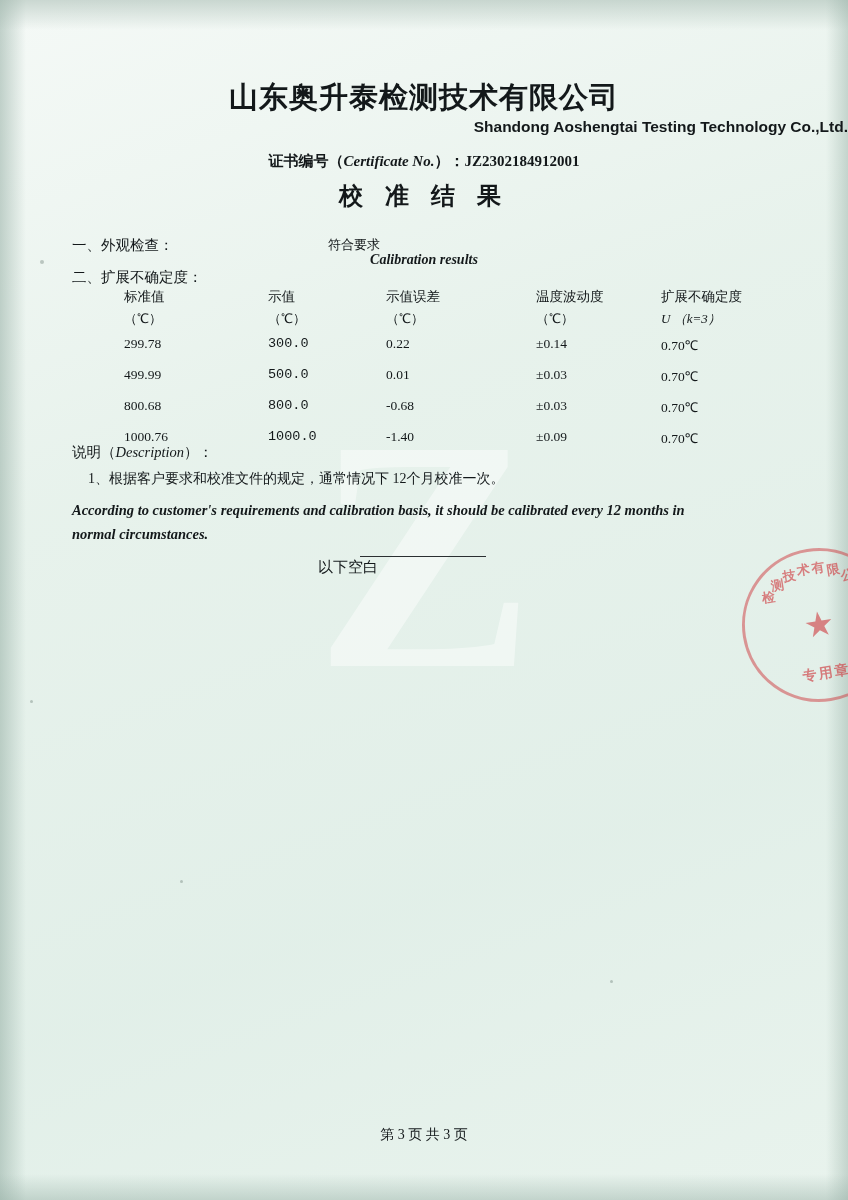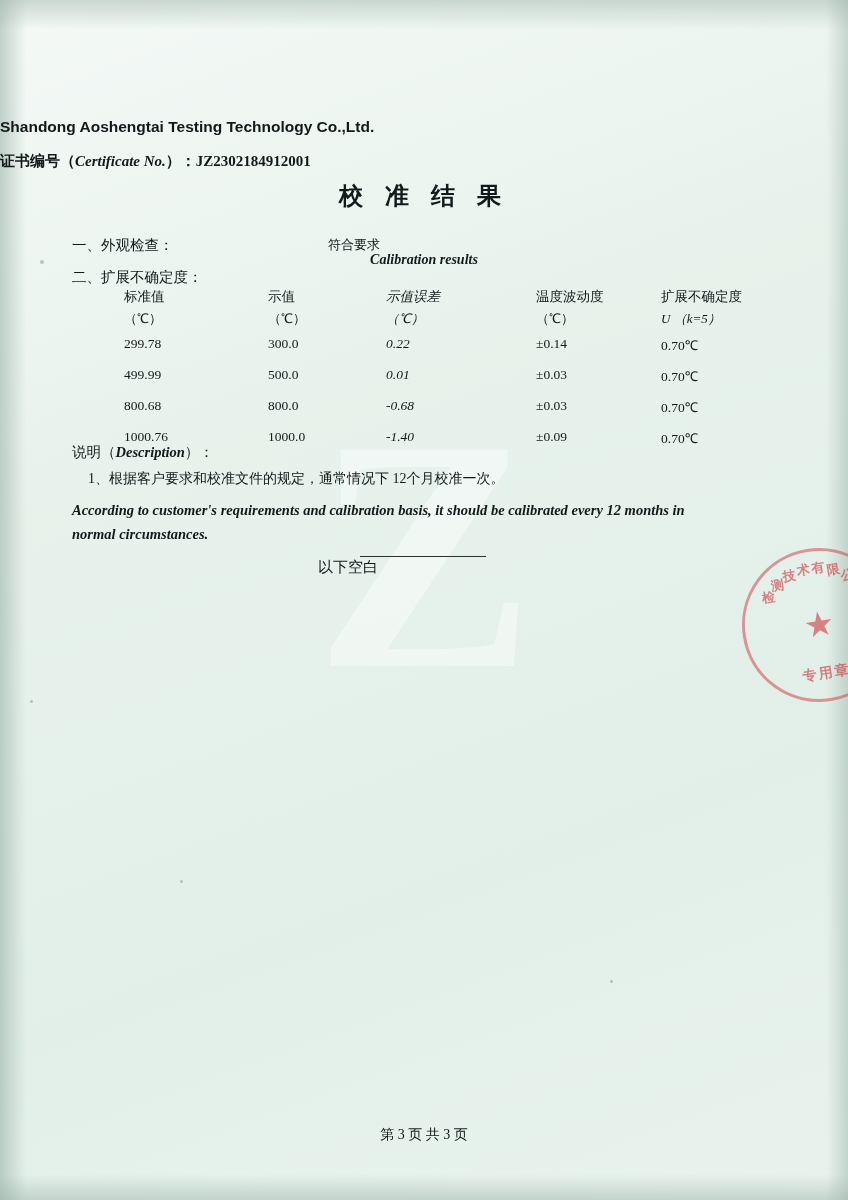--- a/index.html
+++ b/index.html
@@ -72,31 +72,31 @@
     font-family: "Liberation Serif", serif;
     font-weight: bold;
     font-size: 29px;
     letter-spacing: 1px;
     color: #13181a;
   }
   .title-en {
     position: absolute;
     top: 118px;
     width: 848px;
-    text-align: left;
+    text-align: right;
     font-family: "Liberation Sans", sans-serif;
     font-weight: bold;
     font-size: 15.5px;
     color: #13181a;
   }
   .cert-line {
     position: absolute;
     top: 152px;
     width: 848px;
-    text-align: left;
+    text-align: center;
     font-size: 15px;
     color: #13181a;
   }
   .cert-line .it {
     font-style: italic;
     font-weight: bold;
   }
   .cert-line .label-cn {
     font-weight: bold;
   }
@@ -166,43 +166,43 @@
   table.cal thead th {
     height: 22px;
   }
   table.cal .hdr-row2 td {
     height: 26px;
   }
   table.cal tbody td {
     height: 31px;
   }
   .col1 { width: 150px; }
-  .col2 { width: 120px; }
+  .col2 { width: 120px; font-family: Liberation Mono, monospace; }
   .col3 { width: 140px; }
   .col4 { width: 155px; }
   .col5 { width: auto; }
   .c1-in { padding-left: 28px; }
   .c2-in { padding-left: 22px; }
-  .c3-in { padding-left: 20px; font-style: italic; }
+  .c3-in { padding-left: 20px; }
   .c4-in { padding-left: 30px; }
   .c5-in { padding-left: 0px; }
   .hdr-unit {
     font-size: 13px;
   }
   .ital { font-style: italic; }
   .desc-head {
     position: absolute;
     left: 72px;
     top: 443px;
     font-size: 14.5px;
     color: #13181a;
   }
   .desc-head .en {
     font-style: italic;
-    font-weight: bold;
+    font-weight: normal;
   }
   .desc-item {
     position: absolute;
     left: 88px;
     top: 470px;
     font-size: 14px;
     color: #13181a;
   }
   .desc-en {
     position: absolute;
@@ -315,20 +315,21 @@
   <div class="edge-right"></div>
   <div class="edge-bottom"></div>
 
   <div class="speck" style="left:40px; top:260px; width:4px; height:4px;"></div>
   <div class="speck" style="left:30px; top:700px; width:3px; height:3px;"></div>
   <div class="speck" style="left:180px; top:880px; width:3px; height:3px;"></div>
   <div class="speck" style="left:610px; top:980px; width:3px; height:3px;"></div>
 
   <div class="content">
 
+    <div class="title-cn">山东奥升泰检测技术有限公司</div>
     <div class="title-en">Shandong Aoshengtai Testing Technology Co.,Ltd.</div>
 
     <div class="cert-line">
       <span class="label-cn">证书编号（</span><span class="it">Certificate No.</span><span class="label-cn">）：</span><span class="cert-no">JZ2302184912001</span>
     </div>
 
     <div class="result-cn">校 准 结 果</div>
     <div class="result-en">Calibration results</div>
 
     <div class="sec1">一、外观检查：</div>
@@ -362,21 +363,21 @@
           <td class="col2 hdr-unit">
               <div class="c2-in">（℃）</div>
             </td>
           <td class="col3 hdr-unit">
               <div class="c3-in">（℃）</div>
             </td>
           <td class="col4 hdr-unit">
               <div class="c4-in">（℃）</div>
             </td>
           <td class="col5 hdr-unit ital">
-              <div class="c5-in">U （k=5）</div>
+              <div class="c5-in">U （k=3）</div>
             </td>
         </tr>
       </thead>
       <tbody>
         <tr>
           <td class="col1">
               <div class="c1-in">299.78</div>
             </td>
           <td class="col2">
               <div class="c2-in">300.0</div>

